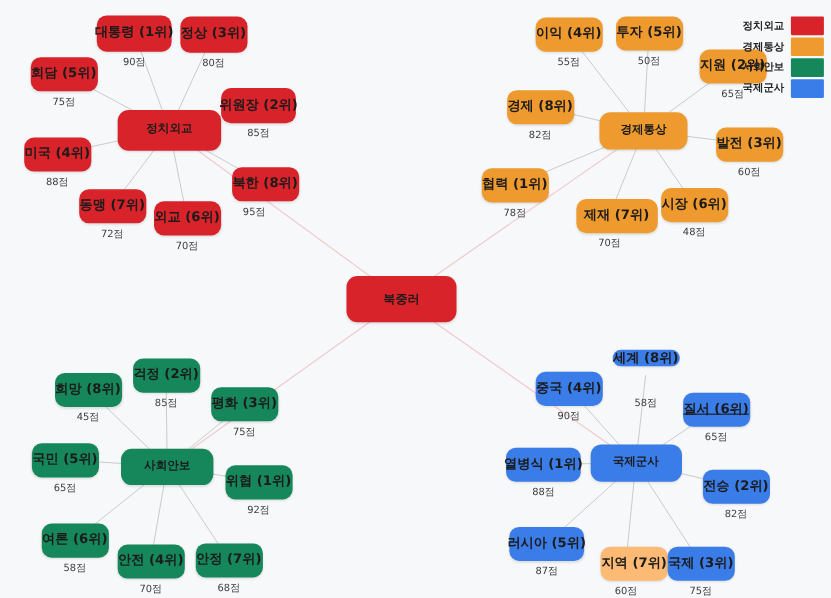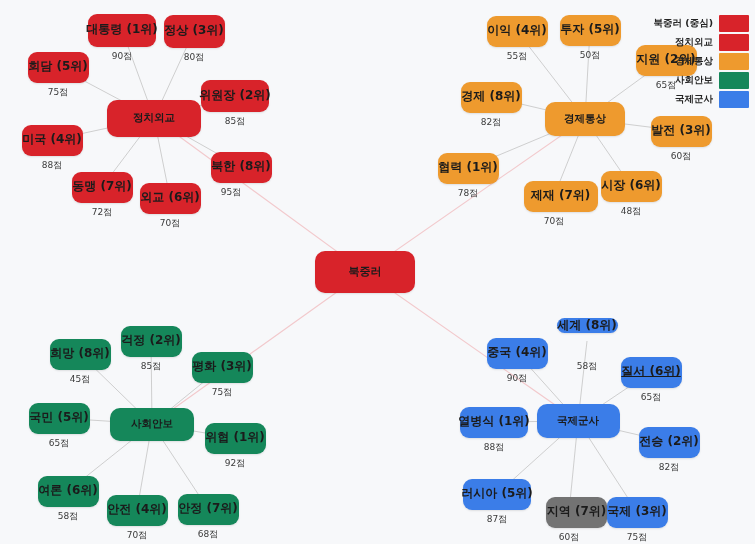--- a/index.html
+++ b/index.html
@@ -224,34 +224,30 @@
       </div>
       <div class="score" style="left: 454px; top: 440.5px; width: 80px;">88점</div>
       <div class="node leaf" style="left: 638.5px; top: 426.5px; width: 61px; height: 31px; background: rgb(59, 125, 232);">
         <span>전승 (2위)</span>
       </div>
       <div class="score" style="left: 629px; top: 460.5px; width: 80px;">82점</div>
       <div class="node leaf" style="left: 463px; top: 478.5px; width: 68px; height: 31px; background: rgb(59, 125, 232);">
         <span>러시아 (5위)</span>
       </div>
       <div class="score" style="left: 457px; top: 512.5px; width: 80px;">87점</div>
-      <div class="node leaf" style="left: 546px; top: 496.5px; width: 61px; height: 31px; background: #737373;">
+      <div class="node leaf" style="left: 546px; top: 496.5px; width: 61px; height: 31px; background: #fdba74;">
         <span>지역 (7위)</span>
       </div>
       <div class="score" style="left: 529px; top: 530.5px; width: 80px;">60점</div>
       <div class="node leaf" style="left: 606.5px; top: 496.5px; width: 61px; height: 31px; background: rgb(59, 125, 232);">
         <span>국제 (3위)</span>
       </div>
       <div class="score" style="left: 597px; top: 530.5px; width: 80px;">75점</div>
     </div>
   <div id="legend">
-      <div class="legend-row">
-        <span class="legend-label">북중러 (중심)</span>
-        <span class="legend-swatch" style="background: rgb(216, 35, 42);"></span>
-      </div>
       <div class="legend-row">
         <span class="legend-label">정치외교</span>
         <span class="legend-swatch" style="background: rgb(216, 35, 42);"></span>
       </div>
       <div class="legend-row">
         <span class="legend-label">경제통상</span>
         <span class="legend-swatch" style="background: rgb(238, 154, 46);"></span>
       </div>
       <div class="legend-row">
         <span class="legend-label">사회안보</span>

